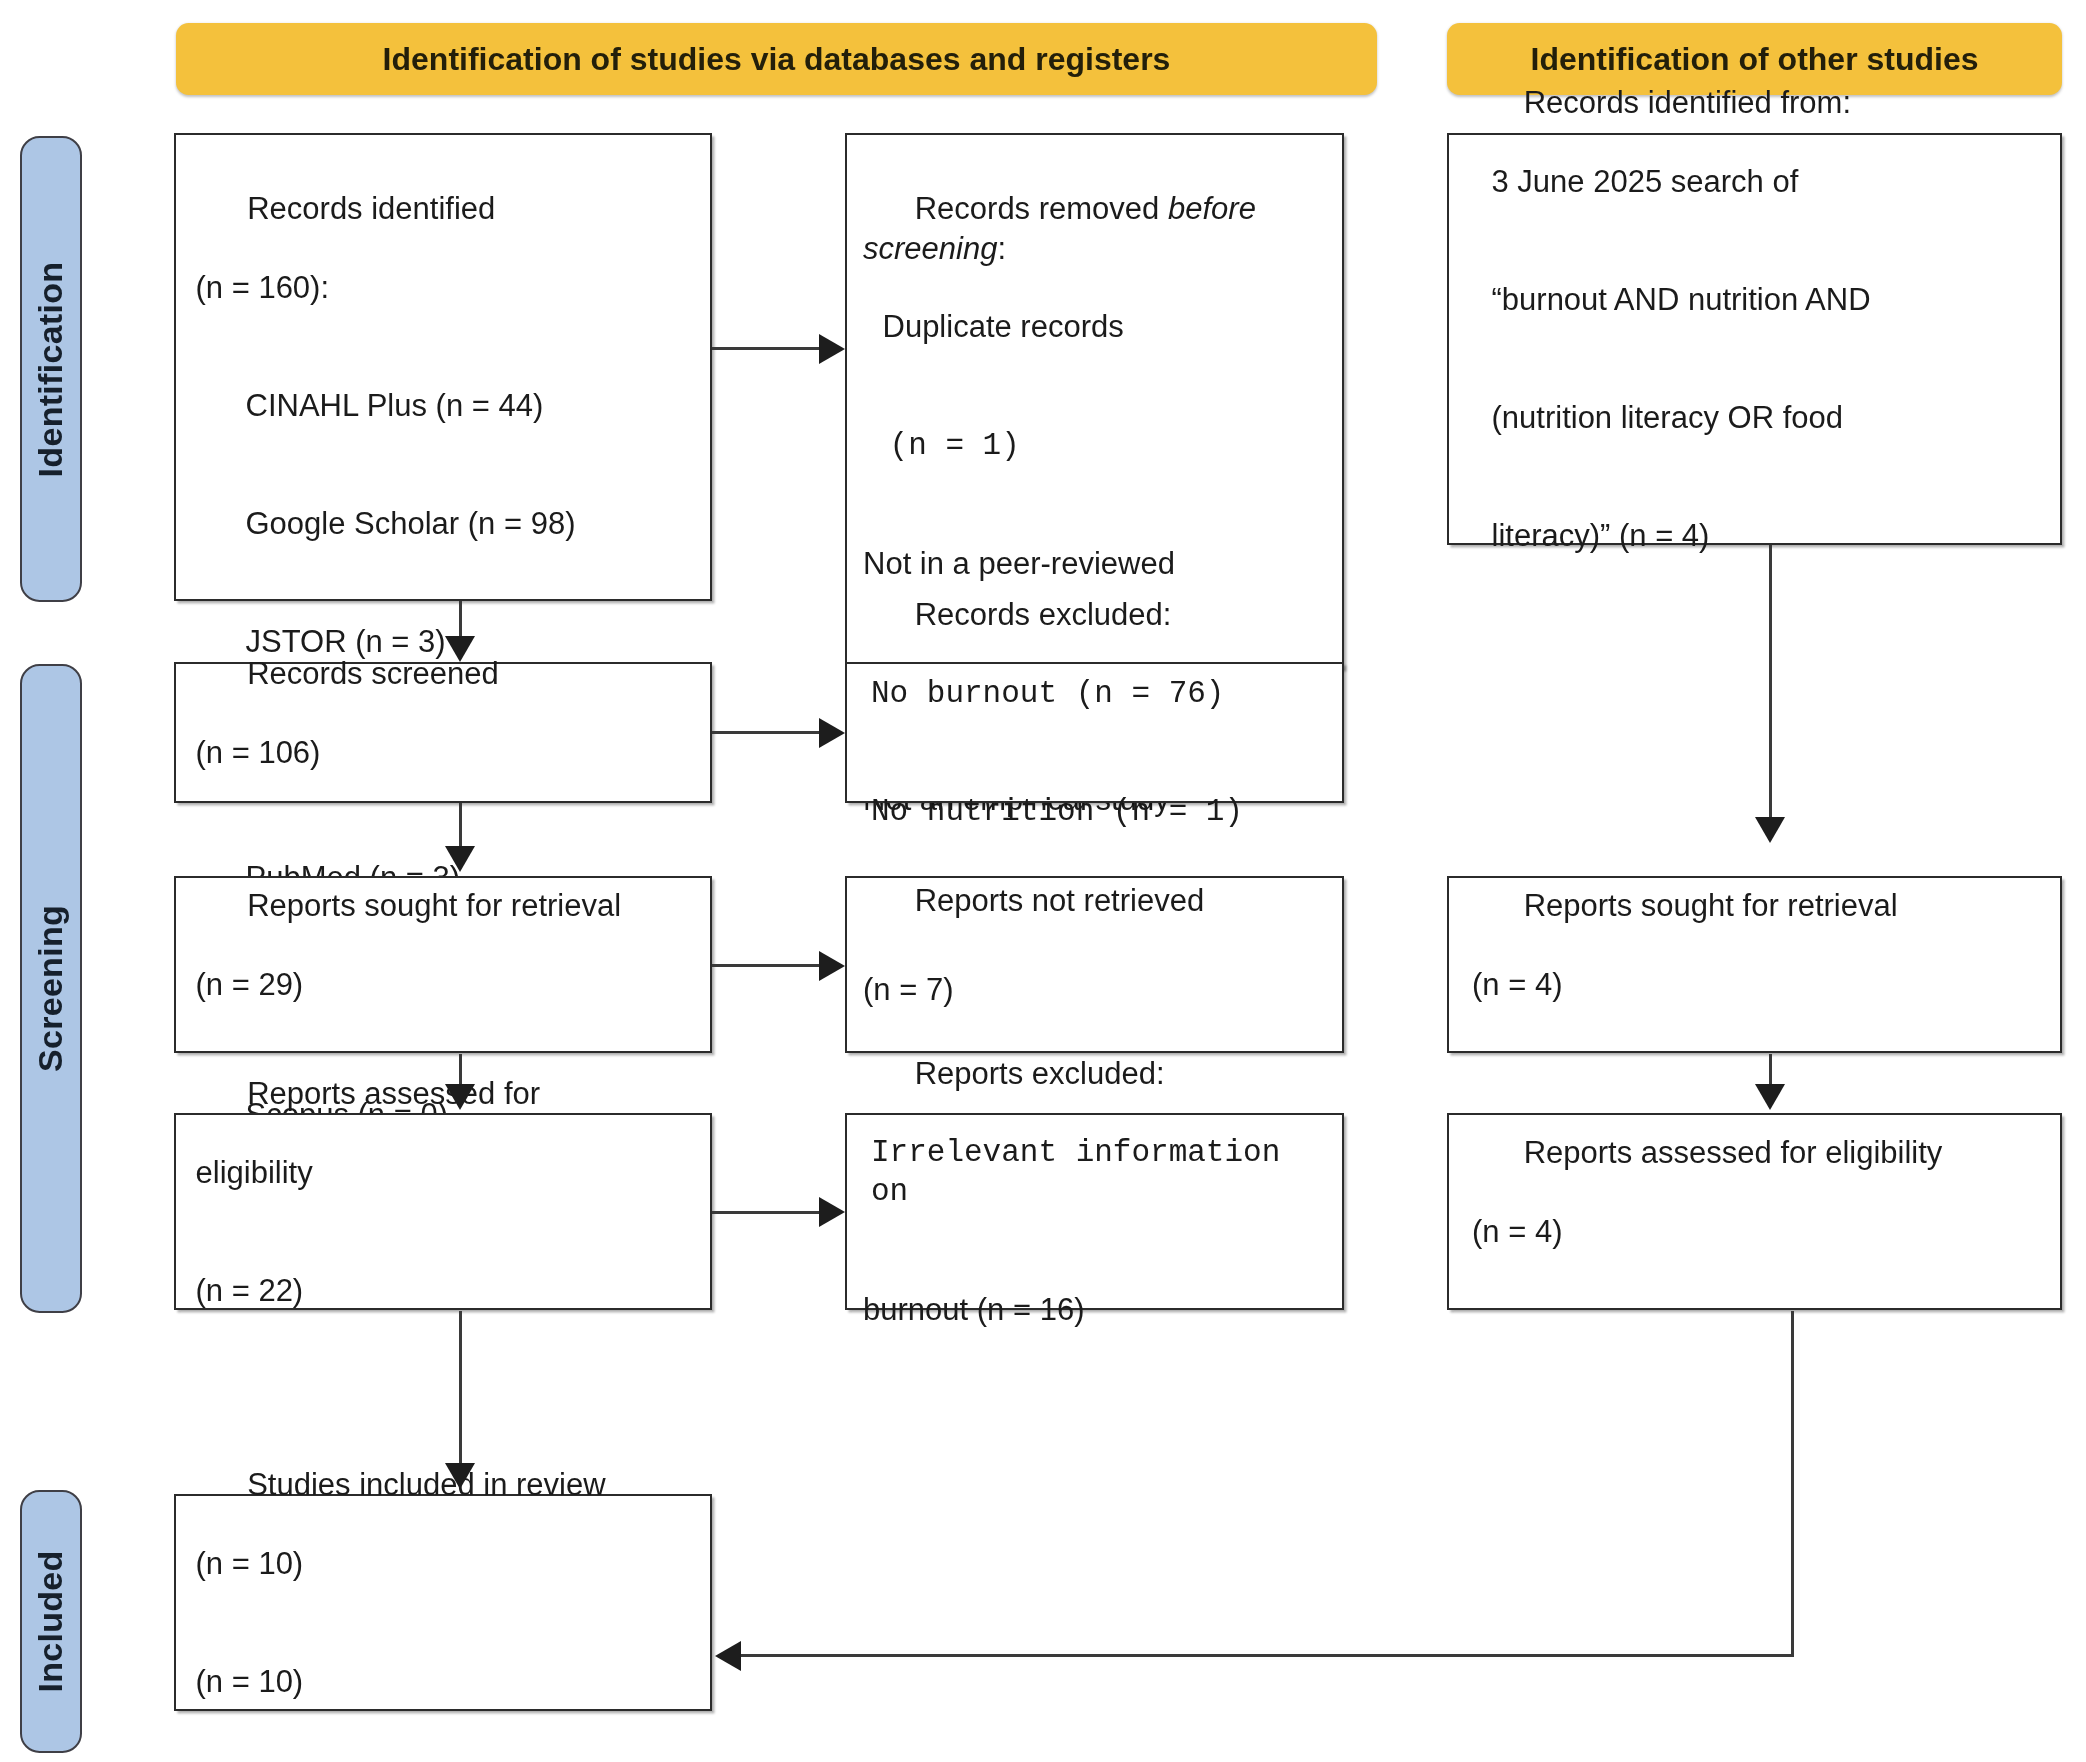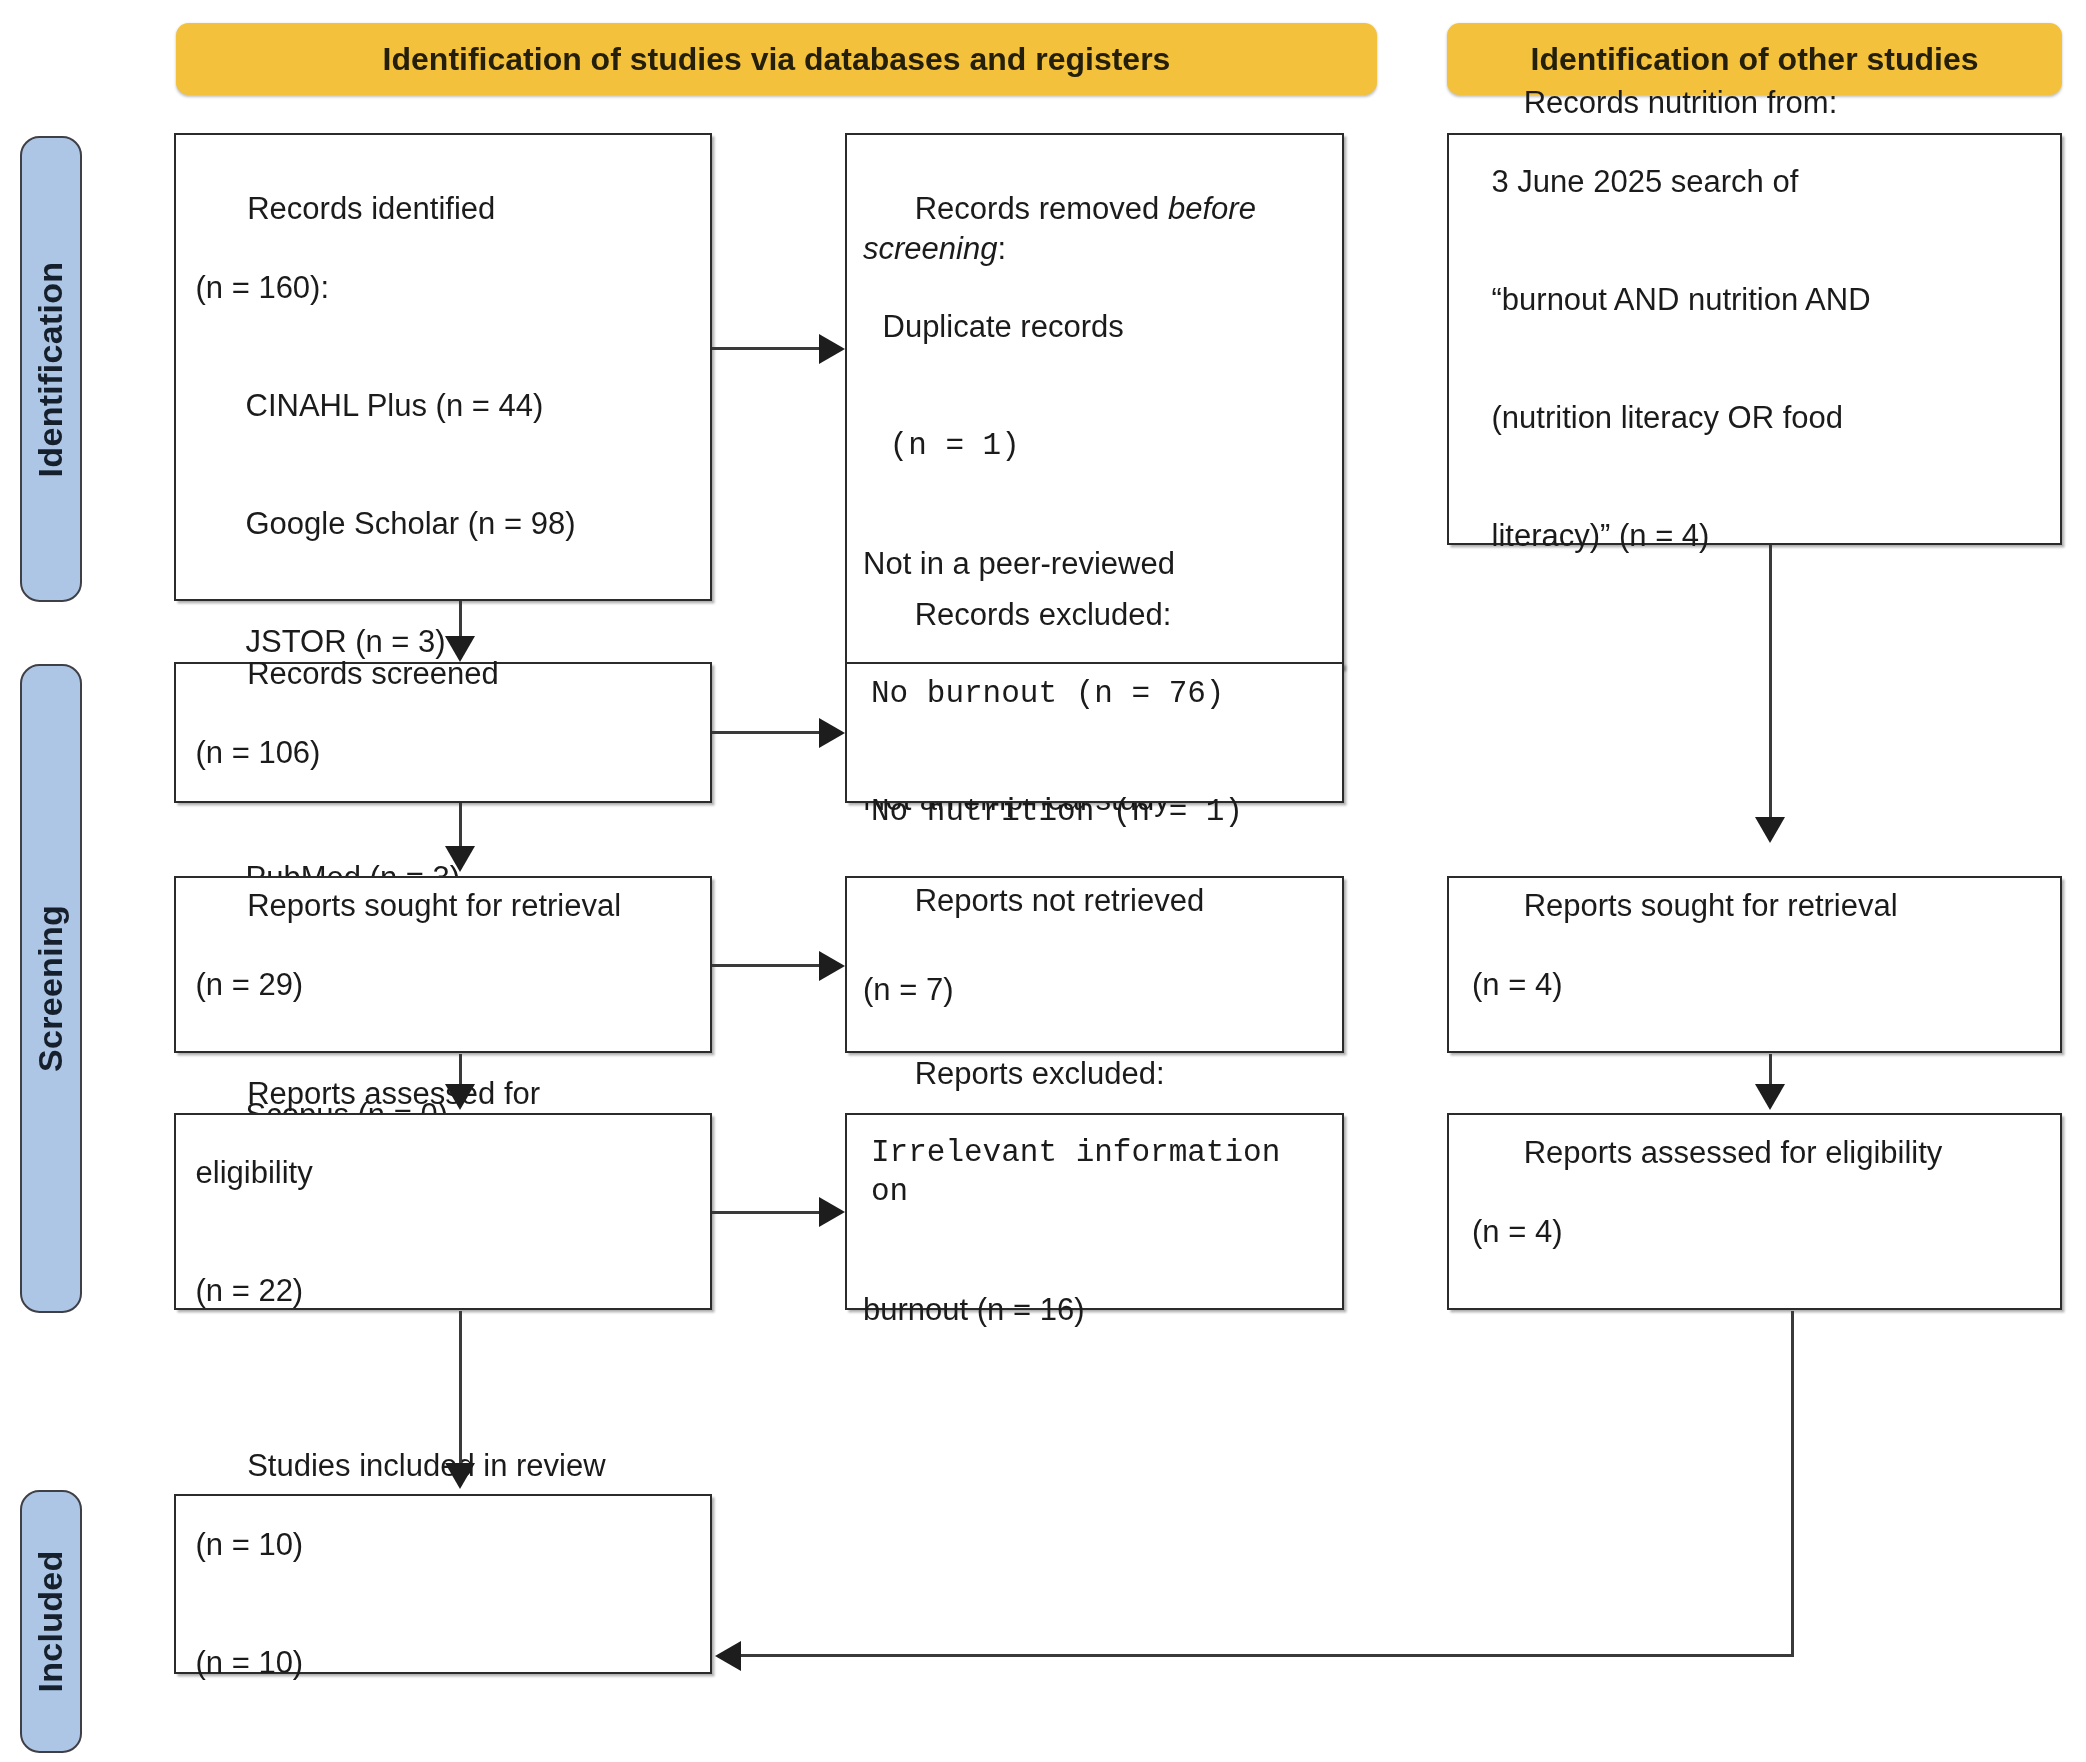--- a/index.html
+++ b/index.html
@@ -158,21 +158,21 @@
       <span style="display:block;">journal (n = 27)</span>
       <span style="display:block;">Not an empirical study</span>
       <span style="display:block;">(n = 24)</span>
       <span style="display:block;">Not between 2020–2025</span>
       <span style="display:block;">(n = 2)</span>
     </div>
   </div>
 
   <div class="box" style="left:1447px; top:133px; width:615px; height:412px;">
     <div class="box-text v-center" style="left:23px;">
-      <span>Records nutrition from:</span>
+      <span>Records identified from:</span>
       <span class="indent2">3 June 2025 search of</span>
       <span class="indent2">“burnout AND nutrition AND</span>
       <span class="indent2">(nutrition literacy OR food</span>
       <span class="indent2">literacy)” (n = 4)</span>
     </div>
   </div>
 
   <div class="box" style="left:174px; top:662px; width:538px; height:141px;">
     <div class="box-text v-center">
       <span>Records screened</span>
@@ -225,21 +225,21 @@
     </div>
   </div>
 
   <div class="box" style="left:1447px; top:1113px; width:615px; height:197px;">
     <div class="box-text v-center" style="left:23px;">
       <span>Reports assessed for eligibility</span>
       <span style="display:block;">(n = 4)</span>
     </div>
   </div>
 
-  <div class="box" style="left:174px; top:1494px; width:538px; height:180px;">
+  <div class="box" style="left:174px; top:1494px; width:538px; height:217px;">
     <div class="box-text v-center">
       <span>Studies included in review</span>
       <span style="display:block;">(n = 10)</span>
       <span style="display:block;">(n = 10)</span>
     </div>
   </div>
 
   <div class="conn h" style="left:712px; top:347px; width:109px;"></div>
   <div class="arrow-right" style="left:819px; top:334px;"></div>
 

